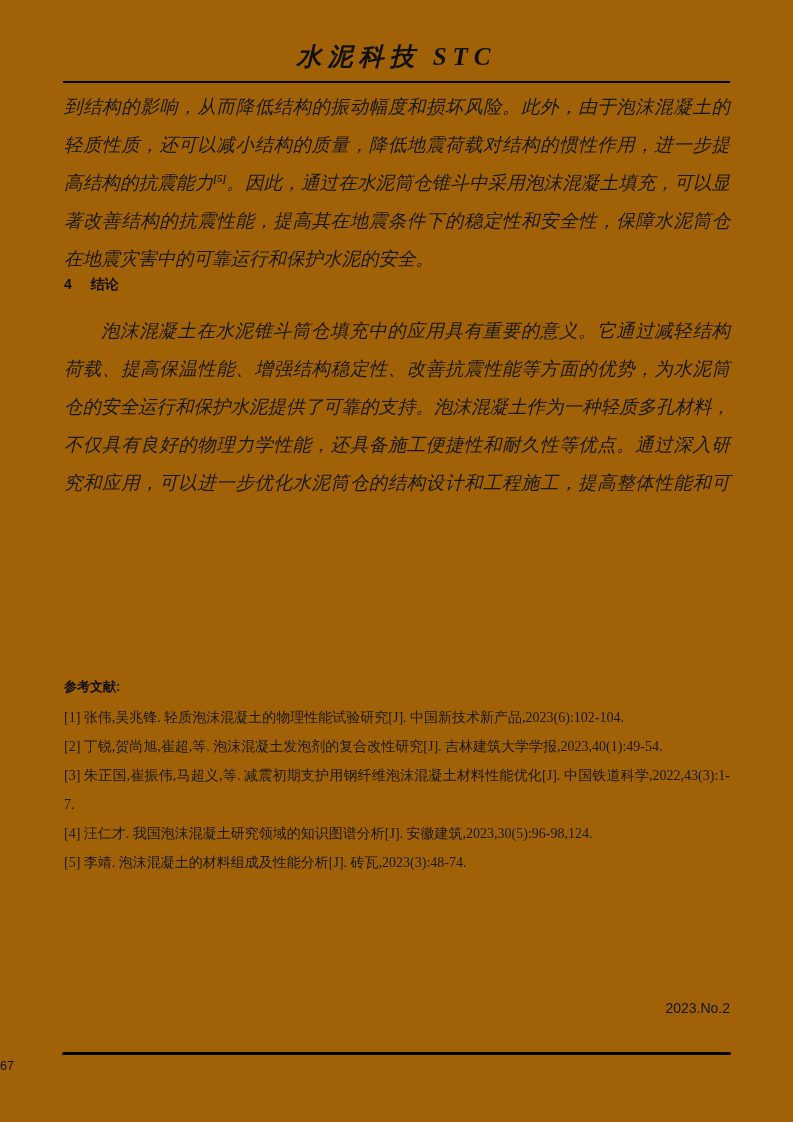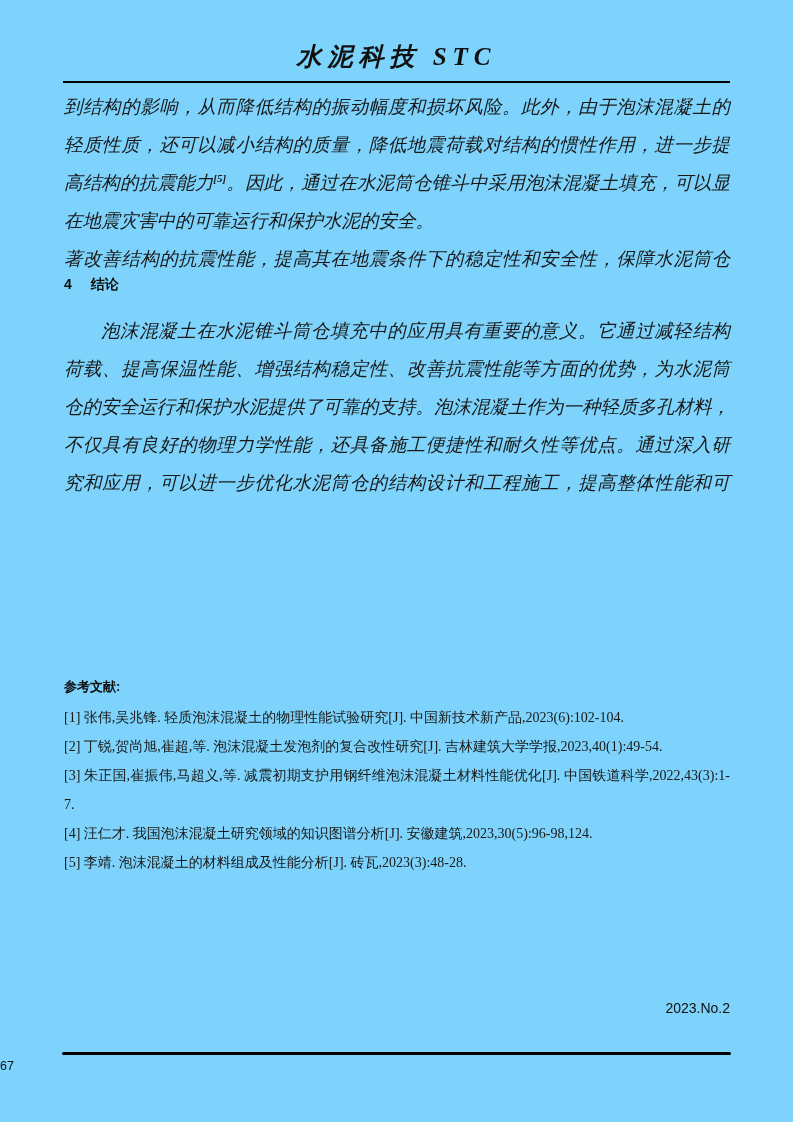--- a/index.html
+++ b/index.html
@@ -3,21 +3,21 @@
 <meta charset="utf-8">
 <style>
   * { margin: 0; padding: 0; box-sizing: border-box; }
   html, body { background: #888; }
   body { font-family: "Liberation Serif", "DejaVu Serif", serif; }
   .page {
     position: relative;
     width: 793px;
     height: 1122px;
     margin: 0 auto;
-    background: #7dd3fc;
+    background: #a16207;
     color: #161616;
     overflow: hidden;
   }
   
   .journal-title {
     position: absolute;
     top: 40px; left: 0; right: 0;
     text-align: center;
     font-size: 25px;
     font-weight: bold;
@@ -117,40 +117,40 @@
 
 <div class="page">
 
   <div class="journal-title">水泥科技 STC</div>
   <div class="header-rule"></div>
 
   <div class="para para-1">
     <div class="bline">到结构的影响，从而降低结构的振动幅度和损坏风险。此外，由于泡沫混凝土的</div>
     <div class="bline">轻质性质，还可以减小结构的质量，降低地震荷载对结构的惯性作用，进一步提</div>
     <div class="bline"><span>高结构的抗震能力</span><sup class="supref">[5]</sup><span>。因此，通过在水泥筒仓锥斗中采用泡沫混凝土填充，可以显</span></div>
+    <div class="bline">著改善结构的抗震性能，提高其在地震条件下的稳定性和安全性，保障水泥筒仓</div>
     <div class="bline last">在地震灾害中的可靠运行和保护水泥的安全。</div>
-    <div class="bline">著改善结构的抗震性能，提高其在地震条件下的稳定性和安全性，保障水泥筒仓</div>
   </div>
 
   <h2 class="section-heading"><span class="h-num">4</span><span>结论</span></h2>
 
   <div class="para para-2">
     <div class="bline indent">泡沫混凝土在水泥锥斗筒仓填充中的应用具有重要的意义。它通过减轻结构</div>
     <div class="bline">荷载、提高保温性能、增强结构稳定性、改善抗震性能等方面的优势，为水泥筒</div>
     <div class="bline">仓的安全运行和保护水泥提供了可靠的支持。泡沫混凝土作为一种轻质多孔材料，</div>
     <div class="bline">不仅具有良好的物理力学性能，还具备施工便捷性和耐久性等优点。通过深入研</div>
     <div class="bline">究和应用，可以进一步优化水泥筒仓的结构设计和工程施工，提高整体性能和可</div>
   </div>
 
   <div class="refs-heading">参考文献:</div>
   <div class="refs-list">
     <div class="ref-item">[1] 张伟,吴兆锋. 轻质泡沫混凝土的物理性能试验研究[J]. 中国新技术新产品,2023(6):102-104.</div>
     <div class="ref-item">[2] 丁锐,贺尚旭,崔超,等. 泡沫混凝土发泡剂的复合改性研究[J]. 吉林建筑大学学报,2023,40(1):49-54.</div>
     <div class="ref-item">[3] 朱正国,崔振伟,马超义,等. 减震初期支护用钢纤维泡沫混凝土材料性能优化[J]. 中国铁道科学,2022,43(3):1-7.</div>
     <div class="ref-item">[4] 汪仁才. 我国泡沫混凝土研究领域的知识图谱分析[J]. 安徽建筑,2023,30(5):96-98,124.</div>
-    <div class="ref-item">[5] 李靖. 泡沫混凝土的材料组成及性能分析[J]. 砖瓦,2023(3):48-28.</div>
+    <div class="ref-item">[5] 李靖. 泡沫混凝土的材料组成及性能分析[J]. 砖瓦,2023(3):48-74.</div>
   </div>
 
   <div class="footer-rule"></div>
   <div class="footer-page-number">67</div>
   <div class="footer-issue">2023.No.2</div>
 
 </div>
 
 </body></html>

